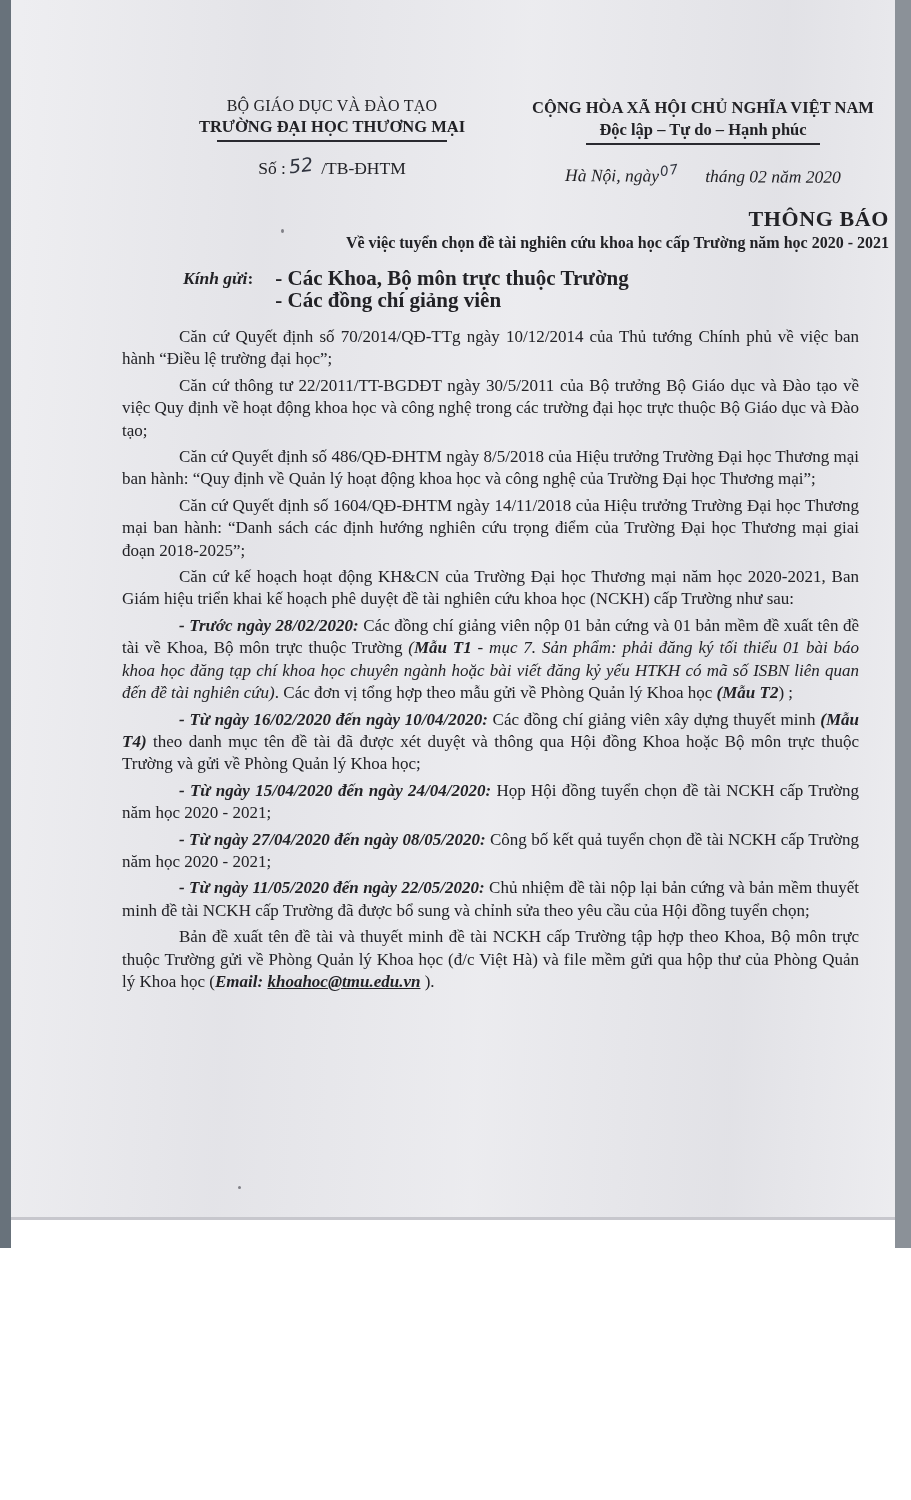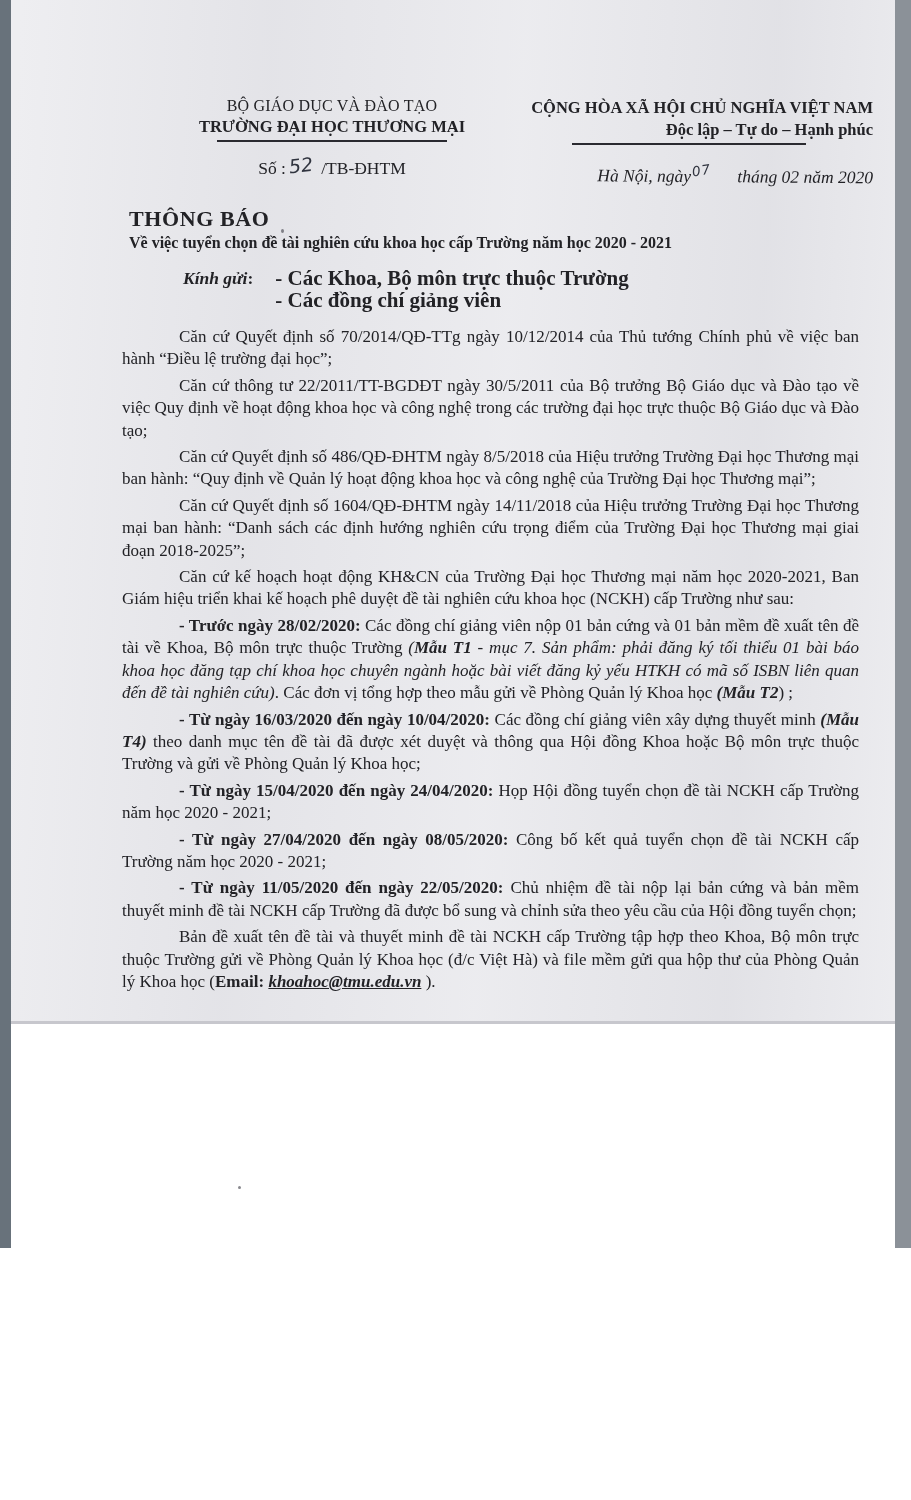--- a/index.html
+++ b/index.html
@@ -9,32 +9,32 @@
     position:relative;
     overflow:hidden;
     font-family:"Liberation Serif","DejaVu Serif",serif;
     color:#222226;
   }
   
   .scan{position:absolute;left:0;top:0;width:911px;height:1248px;}
   .edge-left{position:absolute;left:0;top:0;width:11px;height:1248px;background:#68727b;}
   .edge-right{position:absolute;left:895px;top:0;width:16px;height:1248px;background:#8b9198;}
   .paper{
-    position:absolute;left:11px;top:0;width:884px;height:1024px;
+    position:absolute;left:11px;top:0;width:884px;height:1220px;
     background:
       linear-gradient(93deg, rgba(255,255,255,.28), rgba(40,40,60,.025) 28%, rgba(255,255,255,.16) 55%, rgba(30,30,50,.03) 82%, rgba(255,255,255,.18)),
       #e8e8ec;
     border-bottom:3px solid #c7c7cd;
     box-sizing:border-box;
   }
   .speck{position:absolute;background:#55555c;border-radius:50%;opacity:.7;}
 
   
   .hdr-left{position:absolute;left:175px;top:96px;width:292px;text-align:center;line-height:20px;}
-  .hdr-right{position:absolute;left:494px;top:96px;width:368px;text-align:right;line-height:21px;}
+  .hdr-right{position:absolute;left:508px;top:96px;width:368px;text-align:center;line-height:21px;}
   .hl1{font-size:16px;letter-spacing:.2px;}
   .hl2{font-size:16.5px;font-weight:bold;margin-top:1px;}
   .rule{height:0;border-top:2px solid #2a2a30;margin:3px auto 0 auto;}
   .rule-left{width:230px;}
   .rule-right{width:234px;}
   .so-line{margin-top:15px;font-size:17.5px;}
   .dateline{margin-top:15px;font-size:17.5px;font-style:italic;transform:rotate(.4deg);}
   .hw{
     font-family:"DejaVu Sans",sans-serif;font-style:italic;color:#30343f;
     display:inline-block;transform:rotate(-7deg) translateY(-2px);
@@ -42,38 +42,38 @@
   }
   .hw-day{
     font-family:"DejaVu Sans",sans-serif;font-style:italic;color:#30343f;
     display:inline-block;transform:rotate(-9deg);
     font-size:13.5px;vertical-align:7px;letter-spacing:1px;margin:0 2px 0 1px;
   }
   .suffix{margin-left:5px;}
   .after-day{margin-left:24px;}
 
   
-  .title-block{position:absolute;left:118px;top:206px;width:760px;text-align:left;}
+  .title-block{position:absolute;left:118px;top:206px;width:760px;text-align:right;}
   .doc-title{font-size:22px;font-weight:bold;letter-spacing:.6px;}
   .doc-subtitle{font-size:16px;font-weight:bold;margin-top:2px;}
 
   
   .salutation{position:absolute;left:160px;top:268px;display:flex;align-items:flex-start;font-size:17.5px;}
   .sal-label{font-weight:bold;font-style:italic;white-space:nowrap;margin-left:12px;}
   .sal-colon{font-weight:bold;}
   .sal-lines{margin-left:22px;font-weight:bold;line-height:21.5px;font-size:21px;}
 
   
   .body-text{position:absolute;left:111px;top:326px;width:753px;}
   .para{
     margin:0 16px 4px 0;
     font-size:17px;line-height:22.4px;
     text-indent:57px;text-align:justify;
   }
-  .b{font-weight:bold;}
+  .b{font-weight:bold;font-style:italic;}
   .i{font-style:italic;}
   .u{text-decoration:underline;}
 </style>
 </head>
 <body>
 
 <div class="scan">
   <div class="paper">
 
     <div class="hdr-left">
@@ -108,21 +108,21 @@
       </div>
     </div>
 
     <div class="body-text">
         <p class="para"><span>Căn cứ Quyết định số 70/2014/QĐ-TTg ngày 10/12/2014 của Thủ tướng Chính phủ về việc ban hành “Điều lệ trường đại học”;</span></p>
         <p class="para"><span>Căn cứ thông tư 22/2011/TT-BGDĐT ngày 30/5/2011 của Bộ trưởng Bộ Giáo dục và Đào tạo về việc Quy định về hoạt động khoa học và công nghệ trong các trường đại học trực thuộc Bộ Giáo dục và Đào tạo;</span></p>
         <p class="para"><span>Căn cứ Quyết định số 486/QĐ-ĐHTM ngày 8/5/2018 của Hiệu trưởng Trường Đại học Thương mại ban hành: “Quy định về Quản lý hoạt động khoa học và công nghệ của Trường Đại học Thương mại”;</span></p>
         <p class="para"><span>Căn cứ Quyết định số 1604/QĐ-ĐHTM ngày 14/11/2018 của Hiệu trưởng Trường Đại học Thương mại ban hành: “Danh sách các định hướng nghiên cứu trọng điểm của Trường Đại học Thương mại giai đoạn 2018-2025”;</span></p>
         <p class="para"><span>Căn cứ kế hoạch hoạt động KH&amp;CN của Trường Đại học Thương mại năm học 2020-2021, Ban Giám hiệu triển khai kế hoạch phê duyệt đề tài nghiên cứu khoa học (NCKH) cấp Trường như sau:</span></p>
         <p class="para"><span class="b">- Trước ngày 28/02/2020:</span><span> Các đồng chí giảng viên nộp 01 bản cứng và 01 bản mềm đề xuất tên đề tài về Khoa, Bộ môn trực thuộc Trường </span><span class="i">(</span><span class="b i">Mẫu T1</span><span class="i"> - mục 7. Sản phẩm: phải đăng ký tối thiểu 01 bài báo khoa học đăng tạp chí khoa học chuyên ngành hoặc bài viết đăng kỷ yếu HTKH có mã số ISBN liên quan đến đề tài nghiên cứu)</span><span>. Các đơn vị tổng hợp theo mẫu gửi về Phòng Quản lý Khoa học </span><span class="b i">(Mẫu T2</span><span>) ;</span></p>
-        <p class="para"><span class="b">- Từ ngày 16/03/2020 đến ngày 10/04/2020:</span><span> Các đồng chí giảng viên xây dựng thuyết minh </span><span class="b i">(Mẫu T4)</span><span> theo danh mục tên đề tài đã được xét duyệt và thông qua Hội đồng Khoa hoặc Bộ môn trực thuộc Trường và gửi về Phòng Quản lý Khoa học;</span></p>
+        <p class="para"><span class="b">- Từ ngày 16/02/2020 đến ngày 10/04/2020:</span><span> Các đồng chí giảng viên xây dựng thuyết minh </span><span class="b i">(Mẫu T4)</span><span> theo danh mục tên đề tài đã được xét duyệt và thông qua Hội đồng Khoa hoặc Bộ môn trực thuộc Trường và gửi về Phòng Quản lý Khoa học;</span></p>
         <p class="para"><span class="b">- Từ ngày 15/04/2020 đến ngày 24/04/2020:</span><span> Họp Hội đồng tuyển chọn đề tài NCKH cấp Trường năm học 2020 - 2021;</span></p>
         <p class="para"><span class="b">- Từ ngày 27/04/2020 đến ngày 08/05/2020:</span><span> Công bố kết quả tuyển chọn đề tài NCKH cấp Trường năm học 2020 - 2021;</span></p>
         <p class="para"><span class="b">- Từ ngày 11/05/2020 đến ngày 22/05/2020:</span><span> Chủ nhiệm đề tài nộp lại bản cứng và bản mềm thuyết minh đề tài NCKH cấp Trường đã được bổ sung và chỉnh sửa theo yêu cầu của Hội đồng tuyển chọn;</span></p>
         <p class="para"><span>Bản đề xuất tên đề tài và thuyết minh đề tài NCKH cấp Trường tập hợp theo Khoa, Bộ môn trực thuộc Trường gửi về Phòng Quản lý Khoa học (đ/c Việt Hà) và file mềm gửi qua hộp thư của Phòng Quản lý Khoa học (</span><span class="b">Email: </span><span class="b i u">khoahoc@tmu.edu.vn</span><span> ).</span></p>
       </div>
 
     <div class="speck" style="left:270px;top:229px;width:3px;height:4px;"></div>
     <div class="speck" style="left:227px;top:1186px;width:3px;height:3px;"></div>
   </div>
   <div class="edge-left"></div>

